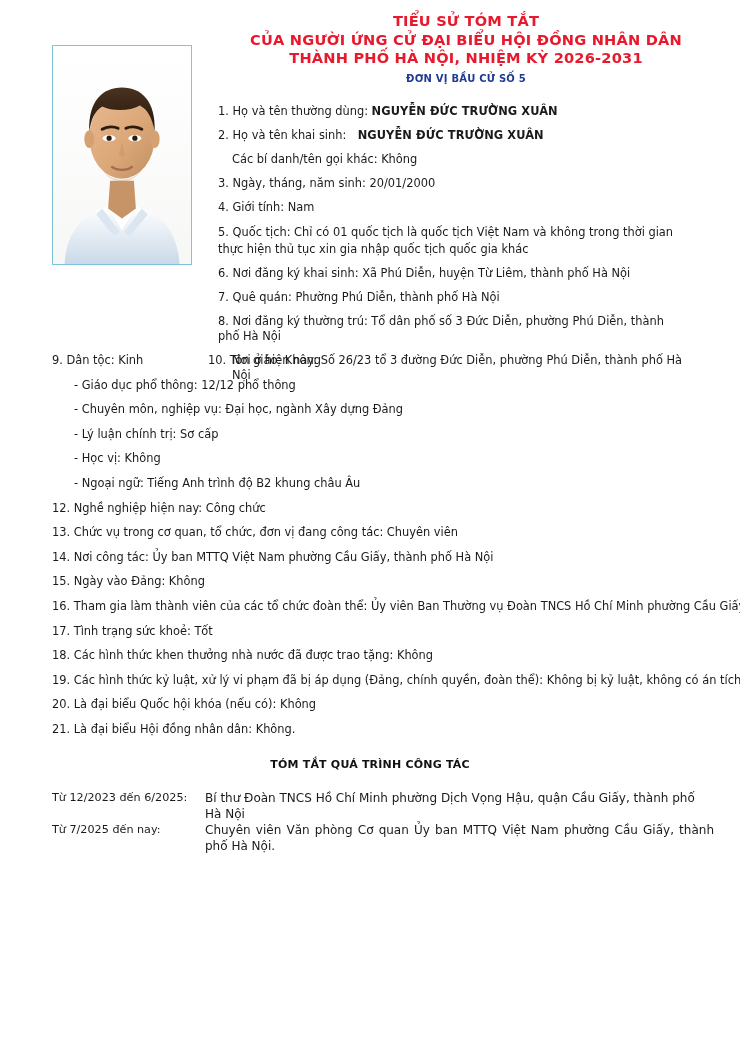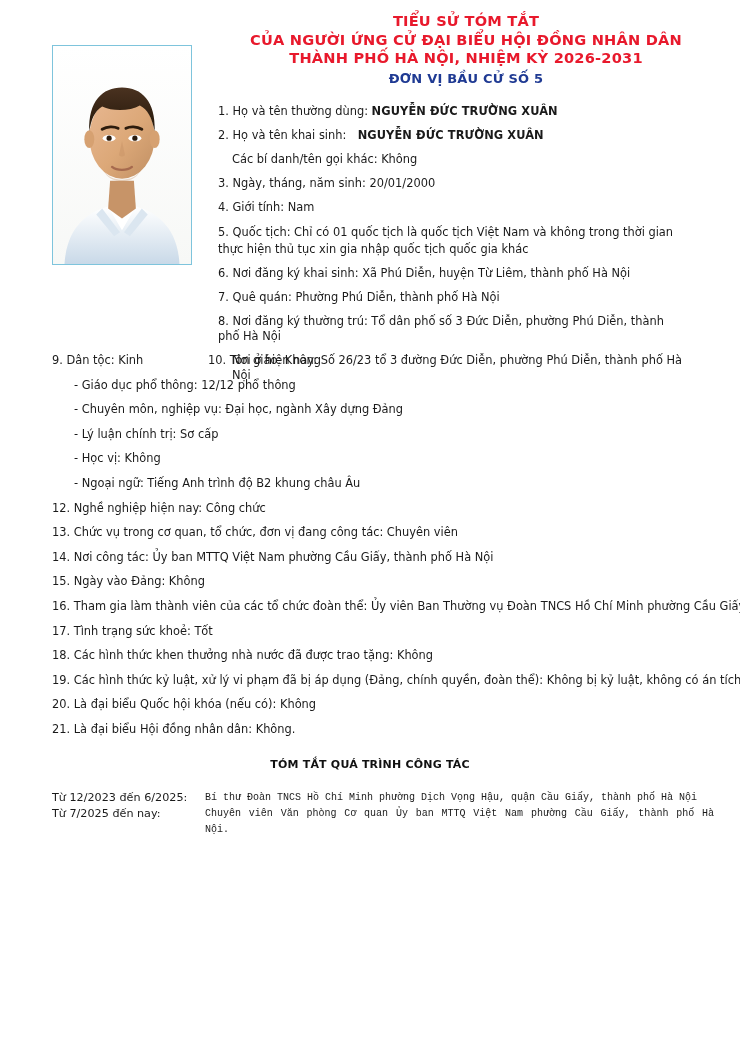--- a/index.html
+++ b/index.html
@@ -33,21 +33,21 @@
   }
   .title-line {
     font-weight: bold;
     font-size: 14.6px;
     line-height: 18.5px;
     letter-spacing: 0.2px;
     white-space: nowrap;
   }
   .subtitle-line {
     font-weight: bold;
-    font-size: 13px;
+    font-size: 10px;
     line-height: 16px;
     margin-top: 3px;
     letter-spacing: 0.2px;
   }
 
   
   .photo-frame {
     position: absolute;
     left: 52px;
     top: 45px;
@@ -148,24 +148,23 @@
     align-items: flex-start;
   }
   .work-date {
     width: 153px;
     flex: 0 0 153px;
     font-size: 11.2px;
     line-height: 16px;
   }
   .work-desc {
     flex: 1 1 auto;
-    font-size: 10px;
+    font-size: 12px;
     line-height: 16px;
     text-align: justify;
-    font-family: Liberation Mono, monospace;
   }
   .work-desc.nojust { text-align: left; }
 </style>
 </head>
 <body>
 
 <div class="page">
 
   <div class="header-block">
     <div class="title-line" style="color:#e8192c">TIỂU SỬ TÓM TẮT</div>

